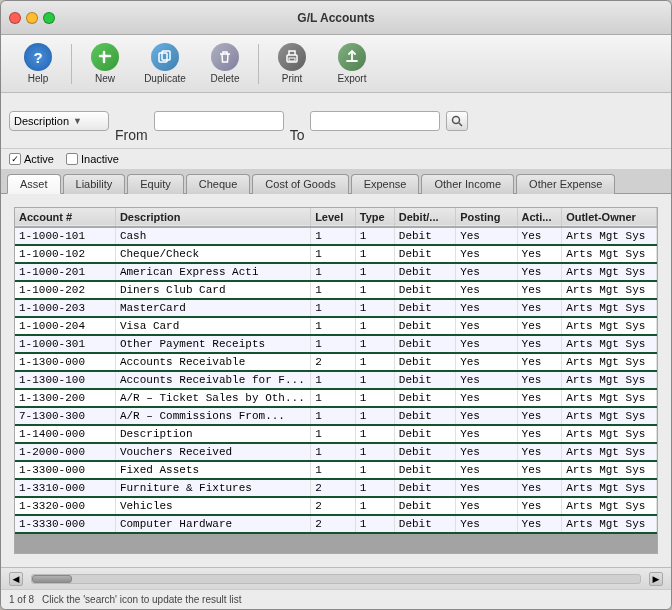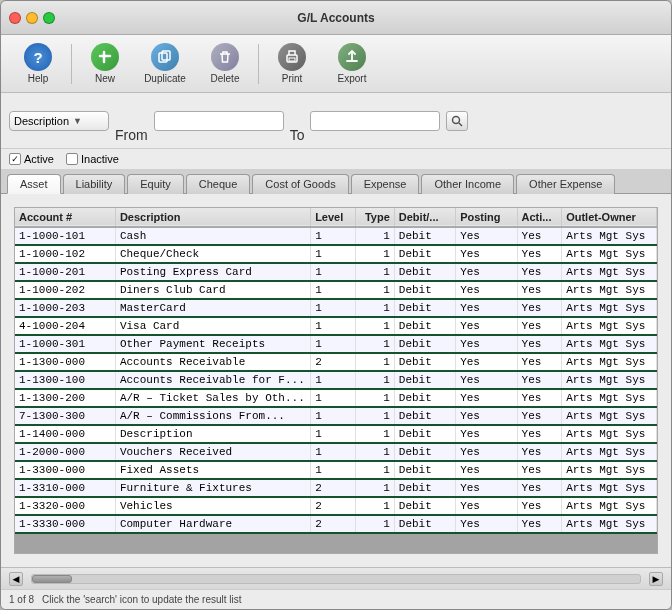--- a/index.html
+++ b/index.html
@@ -224,21 +224,21 @@
       padding: 2px 4px;
       border-right: 1px solid #e0e0e0;
       white-space: nowrap;
       overflow: hidden;
       text-overflow: ellipsis;
       max-width: 0;
     }
     .col-account { width: 90px; }
     .col-desc { width: 175px; }
     .col-level { width: 40px; text-align: left; }
-    .col-type { width: 35px; text-align: right; }
+    .col-type { width: 35px; }
     .col-debit { width: 55px; }
     .col-posting { width: 55px; }
     .col-acti { width: 40px; }
     .col-outlet { width: 85px; }
 
     
     .bottombar {
       background: linear-gradient(to bottom, #e8e8e8, #d8d8d8);
       border-top: 1px solid #bbb;
       height: 22px;
@@ -442,21 +442,21 @@
             <td class="col-desc">Cheque/Check</td>
             <td class="col-level">1</td>
             <td class="col-type">1</td>
             <td class="col-debit">Debit</td>
             <td class="col-posting">Yes</td>
             <td class="col-acti">Yes</td>
             <td class="col-outlet">Arts Mgt Sys</td>
           </tr>
           <tr>
             <td class="col-account">1-1000-201</td>
-            <td class="col-desc">Posting Express Card</td>
+            <td class="col-desc">American Express Acti</td>
             <td class="col-level">1</td>
             <td class="col-type">1</td>
             <td class="col-debit">Debit</td>
             <td class="col-posting">Yes</td>
             <td class="col-acti">Yes</td>
             <td class="col-outlet">Arts Mgt Sys</td>
           </tr>
           <tr>
             <td class="col-account">1-1000-202</td>
             <td class="col-desc">Diners Club Card</td>
@@ -471,21 +471,21 @@
             <td class="col-account">1-1000-203</td>
             <td class="col-desc">MasterCard</td>
             <td class="col-level">1</td>
             <td class="col-type">1</td>
             <td class="col-debit">Debit</td>
             <td class="col-posting">Yes</td>
             <td class="col-acti">Yes</td>
             <td class="col-outlet">Arts Mgt Sys</td>
           </tr>
           <tr>
-            <td class="col-account">4-1000-204</td>
+            <td class="col-account">1-1000-204</td>
             <td class="col-desc">Visa Card</td>
             <td class="col-level">1</td>
             <td class="col-type">1</td>
             <td class="col-debit">Debit</td>
             <td class="col-posting">Yes</td>
             <td class="col-acti">Yes</td>
             <td class="col-outlet">Arts Mgt Sys</td>
           </tr>
           <tr>
             <td class="col-account">1-1000-301</td>

